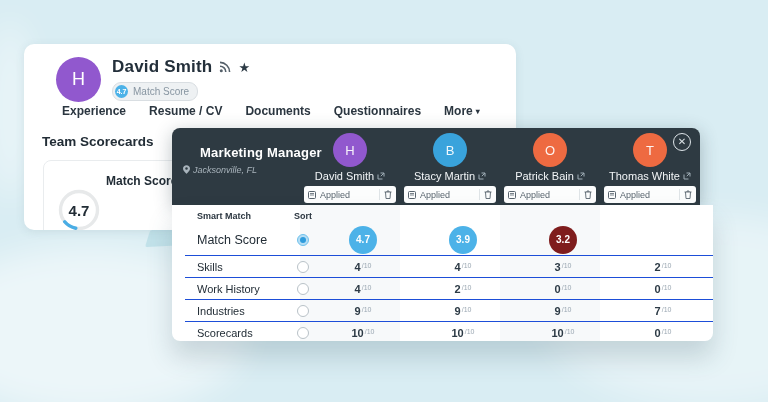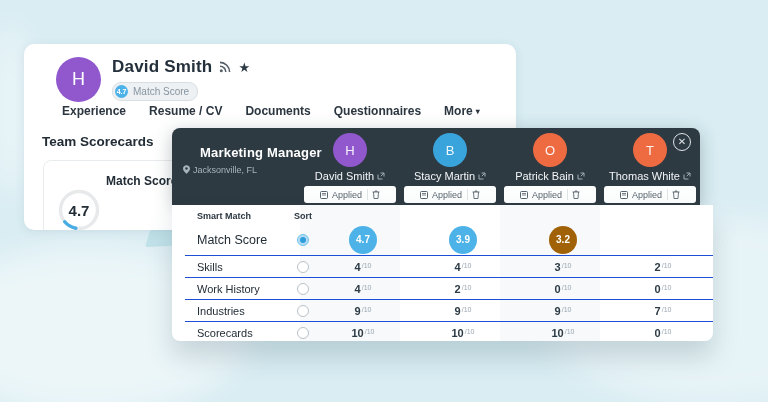--- a/index.html
+++ b/index.html
@@ -35,29 +35,29 @@
   .gauge-wrap{position:absolute;left:13px;top:27px;width:44px;height:44px;}
   .gauge-score{position:absolute;left:0;top:0;width:44px;height:44px;display:flex;align-items:center;
     justify-content:center;font-size:15px;font-weight:700;color:#222d36;}
   .gauge-label{position:absolute;left:62px;top:13px;font-size:12px;font-weight:600;color:#222d36;}
 
   
   .compare-header{position:absolute;left:172px;top:128px;width:528px;height:77px;background:#2e3a42;
     border-radius:8px 8px 0 0;z-index:3;box-shadow:0 4px 18px rgba(35,55,65,.30);}
   .job-title{position:absolute;left:11px;top:17px;font-size:13px;font-weight:600;color:#fff;letter-spacing:.2px;padding-left:17px;}
   .job-loc{position:absolute;left:11px;top:37px;display:flex;align-items:flex-start;gap:3px;
-    font-size:9px;color:#a9b4bc;}
+    font-size:9px;color:#a9b4bc;font-style:italic;}
   .cand-col{position:absolute;top:0;width:100px;height:77px;}
   .avatar-sm{position:absolute;left:33px;top:5px;width:34px;height:34px;border-radius:50%;
     display:flex;align-items:center;justify-content:center;color:rgba(255,255,255,.92);font-size:13px;}
   .cand-name{position:absolute;left:0;top:42px;width:100px;display:flex;align-items:center;
     justify-content:center;gap:3px;font-size:11px;color:#f2f5f7;}
   .extlink{display:flex;color:#9fadb6;}
   .applied-btn{position:absolute;left:4px;top:58px;width:92px;height:17px;background:#fcfdfd;
-    border-radius:3px;display:flex;align-items:center;padding:0 16px;box-sizing:border-box;cursor:pointer;}
+    border-radius:3px;display:flex;align-items:center;padding:0 4px;box-sizing:border-box;cursor:pointer;}
   .applied-label{flex:1;font-size:9px;color:#59656e;margin-left:4px;text-align:left;}
   .applied-divider{width:1px;height:11px;background:#dfe4e7;margin-right:4px;}
   .icon-gray{color:#59656e;display:flex;}
   .close-btn{position:absolute;right:9px;top:5px;width:16px;height:16px;border-radius:50%;
     border:1px solid #dde4e8;color:#dde4e8;display:flex;align-items:center;justify-content:center;
     font-size:10px;line-height:10px;cursor:pointer;}
 
   
   .compare-table{position:absolute;left:172px;top:205px;width:528px;height:136px;background:#fff;
     border-radius:0 0 8px 8px;z-index:3;box-shadow:0 16px 26px rgba(50,80,95,.20);overflow:hidden;padding-left:13px;}
@@ -285,21 +285,21 @@
         <span class="radio-cell">
             <span class="radio selected"></span>
           </span>
         <span class="score-cell">
             <span class="score-circle" style="background: rgb(76, 178, 232);">4.7</span>
           </span>
         <span class="score-cell">
             <span class="score-circle" style="background: rgb(76, 178, 232);">3.9</span>
           </span>
         <span class="score-cell">
-            <span class="score-circle" style="background: #a16207;">3.2</span>
+            <span class="score-circle" style="background: #7f1d1d;">3.2</span>
           </span>
       </div>
 
       <div class="trow trow-sub">
         <span class="row-label">Skills</span>
         <span class="radio-cell">
             <span class="radio"></span>
           </span>
         <span class="val-cell"><span>4</span><span class="val-denom">/10</span></span>
         <span class="val-cell"><span>4</span><span class="val-denom">/10</span></span>

